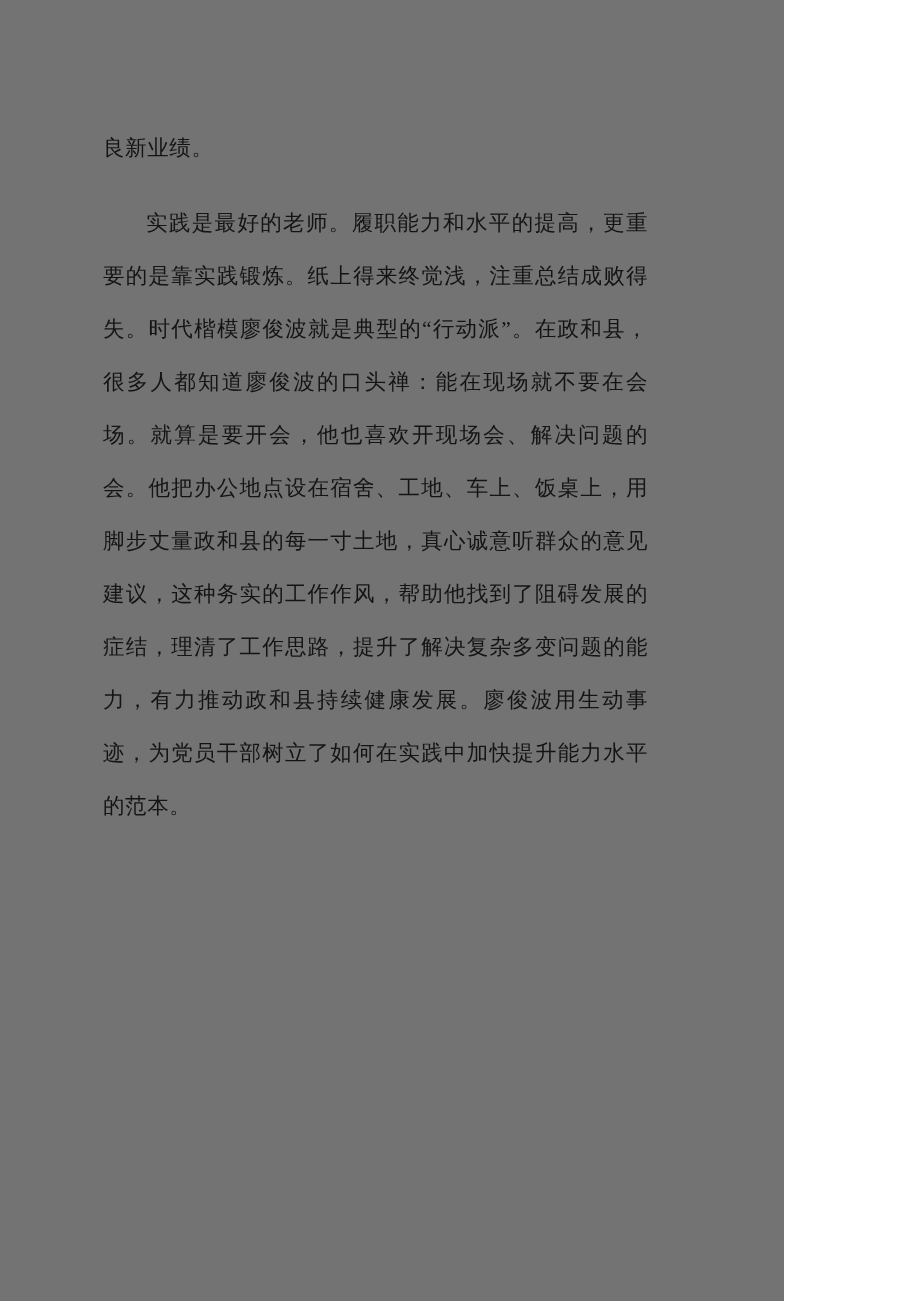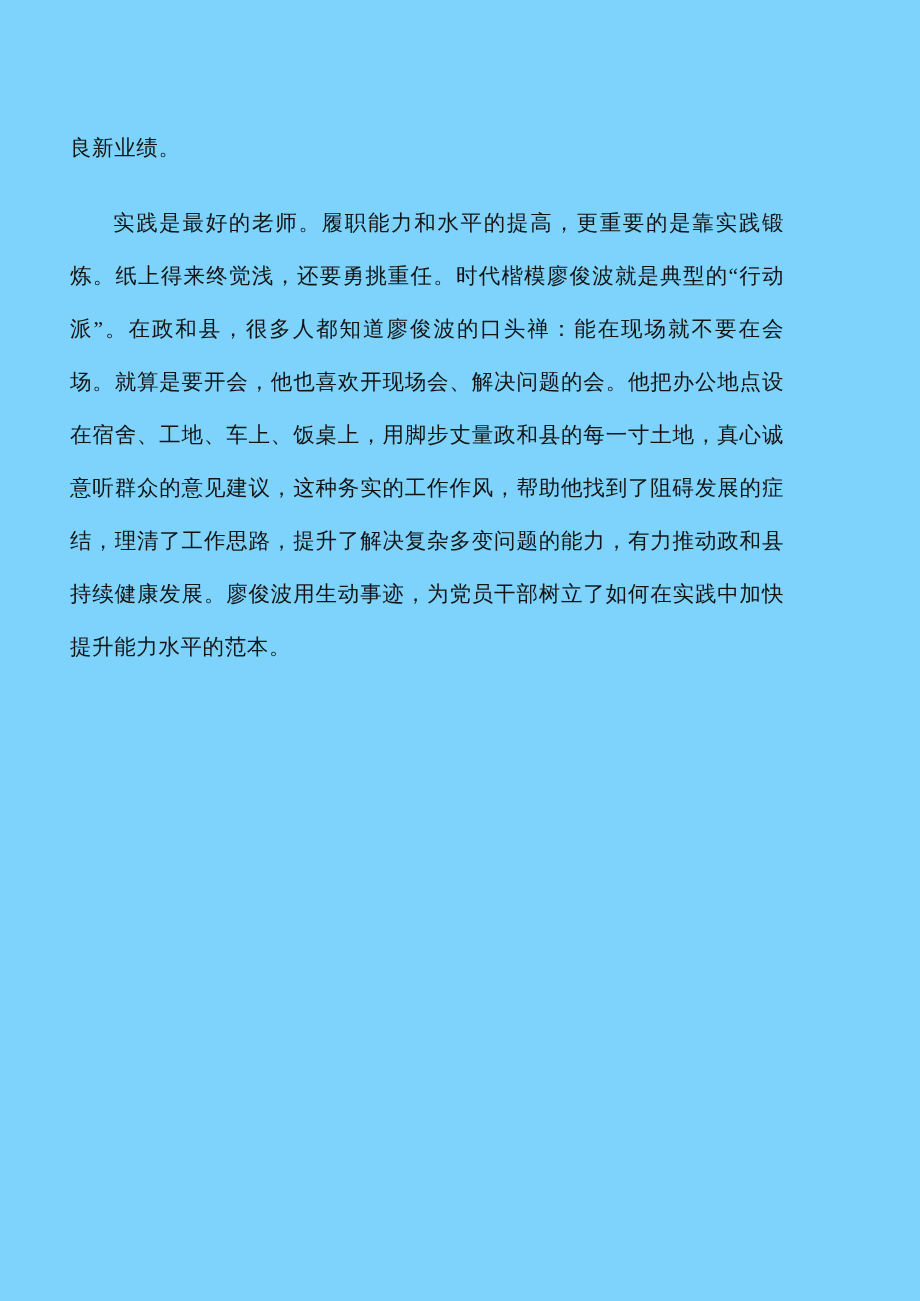--- a/index.html
+++ b/index.html
@@ -9,25 +9,25 @@
   }
   body {
     width: 920px;
     height: 1301px;
     font-family: "Liberation Serif", "DejaVu Serif", serif;
     color: #1a1a1a;
     overflow: hidden;
   }
   .page {
     position: relative;
-    width: 920px;
+    width: 784px;
     height: 1301px;
     box-sizing: border-box;
-    padding: 122px 136px 60px 70px;
-    background: #7dd3fc;
+    padding: 122px 136px 60px 103px;
+    background: #737373;
   }
   .doc-body {
     font-size: 21.5px;
     line-height: 53px;
     text-align: justify;
     text-justify: inter-ideograph;
     letter-spacing: 0.6px;
     color: #141414;
   }
   .para {
@@ -40,15 +40,15 @@
   .para:last-child {
     margin-bottom: 0;
   }
 </style>
 </head>
 <body>
 
 <div class="page">
   <div class="doc-body">
     <p class="para cont">良新业绩。</p>
-    <p class="para">实践是最好的老师。履职能力和水平的提高，更重要的是靠实践锻炼。纸上得来终觉浅，还要勇挑重任。时代楷模廖俊波就是典型的“行动派”。在政和县，很多人都知道廖俊波的口头禅：能在现场就不要在会场。就算是要开会，他也喜欢开现场会、解决问题的会。他把办公地点设在宿舍、工地、车上、饭桌上，用脚步丈量政和县的每一寸土地，真心诚意听群众的意见建议，这种务实的工作作风，帮助他找到了阻碍发展的症结，理清了工作思路，提升了解决复杂多变问题的能力，有力推动政和县持续健康发展。廖俊波用生动事迹，为党员干部树立了如何在实践中加快提升能力水平的范本。</p>
+    <p class="para">实践是最好的老师。履职能力和水平的提高，更重要的是靠实践锻炼。纸上得来终觉浅，注重总结成败得失。时代楷模廖俊波就是典型的“行动派”。在政和县，很多人都知道廖俊波的口头禅：能在现场就不要在会场。就算是要开会，他也喜欢开现场会、解决问题的会。他把办公地点设在宿舍、工地、车上、饭桌上，用脚步丈量政和县的每一寸土地，真心诚意听群众的意见建议，这种务实的工作作风，帮助他找到了阻碍发展的症结，理清了工作思路，提升了解决复杂多变问题的能力，有力推动政和县持续健康发展。廖俊波用生动事迹，为党员干部树立了如何在实践中加快提升能力水平的范本。</p>
   </div>
 </div>
 
 </body></html>

